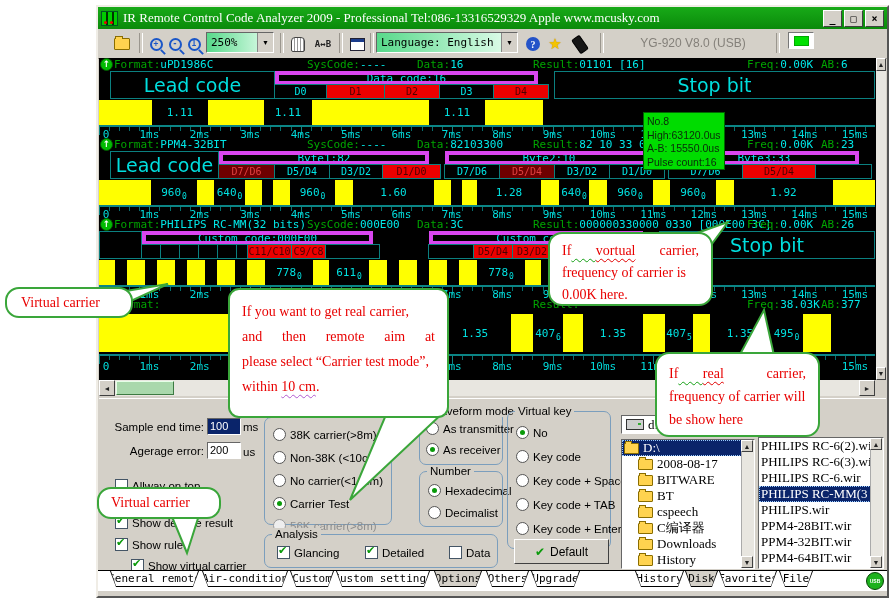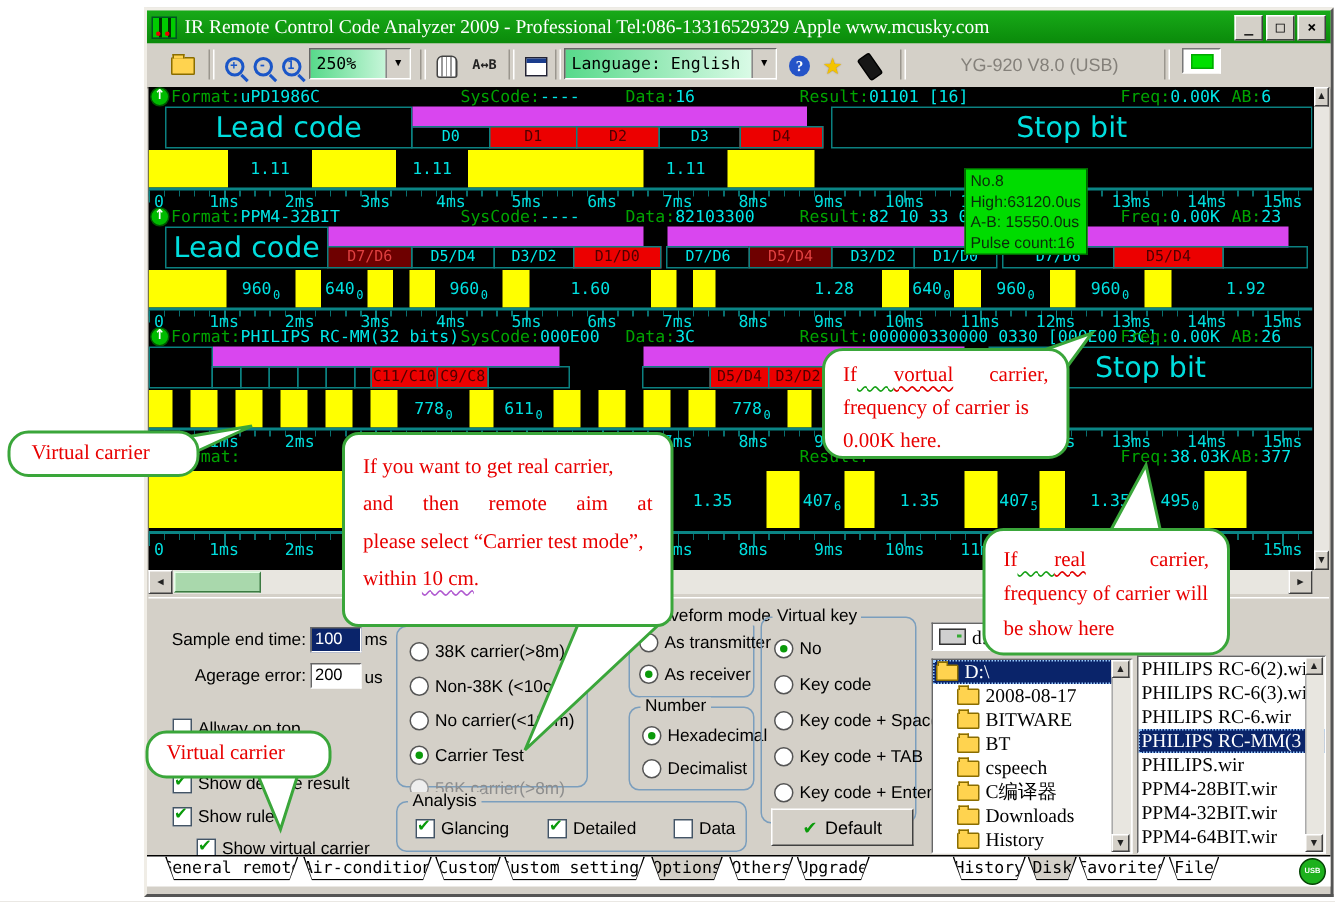--- a/index.html
+++ b/index.html
@@ -54,21 +54,21 @@
   .sig-head{position:absolute;left:0;top:0;width:776px;height:13px;font:11px "DejaVu Sans Mono",monospace;}
   .hf{position:absolute;top:0;white-space:nowrap;}
   .hl{color:#00a400;}
   .hv{color:#00e8e8;}
   .upic{position:absolute;left:1px;top:0;width:11px;height:11px;border-radius:50%;background:#0b0;
       border:1px solid #050;color:#fff;font:bold 9px "DejaVu Sans",sans-serif;text-align:center;line-height:10px;}
   .sig-seg{position:absolute;left:0;top:13px;width:776px;height:28px;}
   .grp{position:absolute;top:0;box-sizing:border-box;}
   .grp-big{height:28px;border:1px solid #0b8080;display:flex;align-items:center;justify-content:center;
       color:#00dede;font:19px "DejaVu Sans",sans-serif;white-space:nowrap;overflow:hidden;}
-  .grp-top{position:absolute;left:0;top:0;right:16px;height:14px;border:7px solid #d946ef;box-sizing:border-box;
+  .grp-top{position:absolute;left:0;top:0;right:16px;height:14px;border:4px solid #d946ef;box-sizing:border-box;
       display:flex;align-items:center;justify-content:center;color:#00e8e8;font:11px "DejaVu Sans Mono",monospace;white-space:nowrap;overflow:hidden;}
   .grp-bits{position:absolute;left:0;top:13px;right:0;height:15px;display:flex;}
   .bit{box-sizing:border-box;border:1px solid #0b8080;margin-left:-1px;color:#00e8e8;
       font:10px "DejaVu Sans Mono",monospace;display:flex;align-items:center;justify-content:center;overflow:hidden;flex:none;}
   .bit.r{background:#ec0000;color:#4d0000;}
   .bit.d{background:#6e0000;color:#e04040;}
   .sig-wave{position:absolute;left:0;top:42px;width:776px;height:25px;display:flex;background:#000;}
   .tall .sig-wave{top:16px;height:38px;}
   .wy{flex:none;height:100%;background:#ffff00;}
   .wb2{flex:none;height:100%;display:flex;align-items:center;justify-content:center;color:#00e0e0;
@@ -338,21 +338,21 @@
               <span>960</span>
               <span class="wsub">0</span>
             </span>
             <span class="wy" style="width: 18px;"></span>
             <span class="wb2" style="width: 81px;">
               <span>1.60</span>
             </span>
             <span class="wy" style="width: 17px;"></span>
             <span class="wb2" style="width: 11px;"></span>
             <span class="wy" style="width: 15px;"></span>
-            <span class="wb2" style="width: 64px; padding-left: 47px;">
+            <span class="wb2" style="width: 64px;">
               <span>1.28</span>
             </span>
             <span class="wy" style="width: 18px;"></span>
             <span class="wb2" style="width: 30px;">
               <span>640</span>
               <span class="wsub">0</span>
             </span>
             <span class="wy" style="width: 18px;"></span>
             <span class="wb2" style="width: 46px;">
               <span>960</span>

